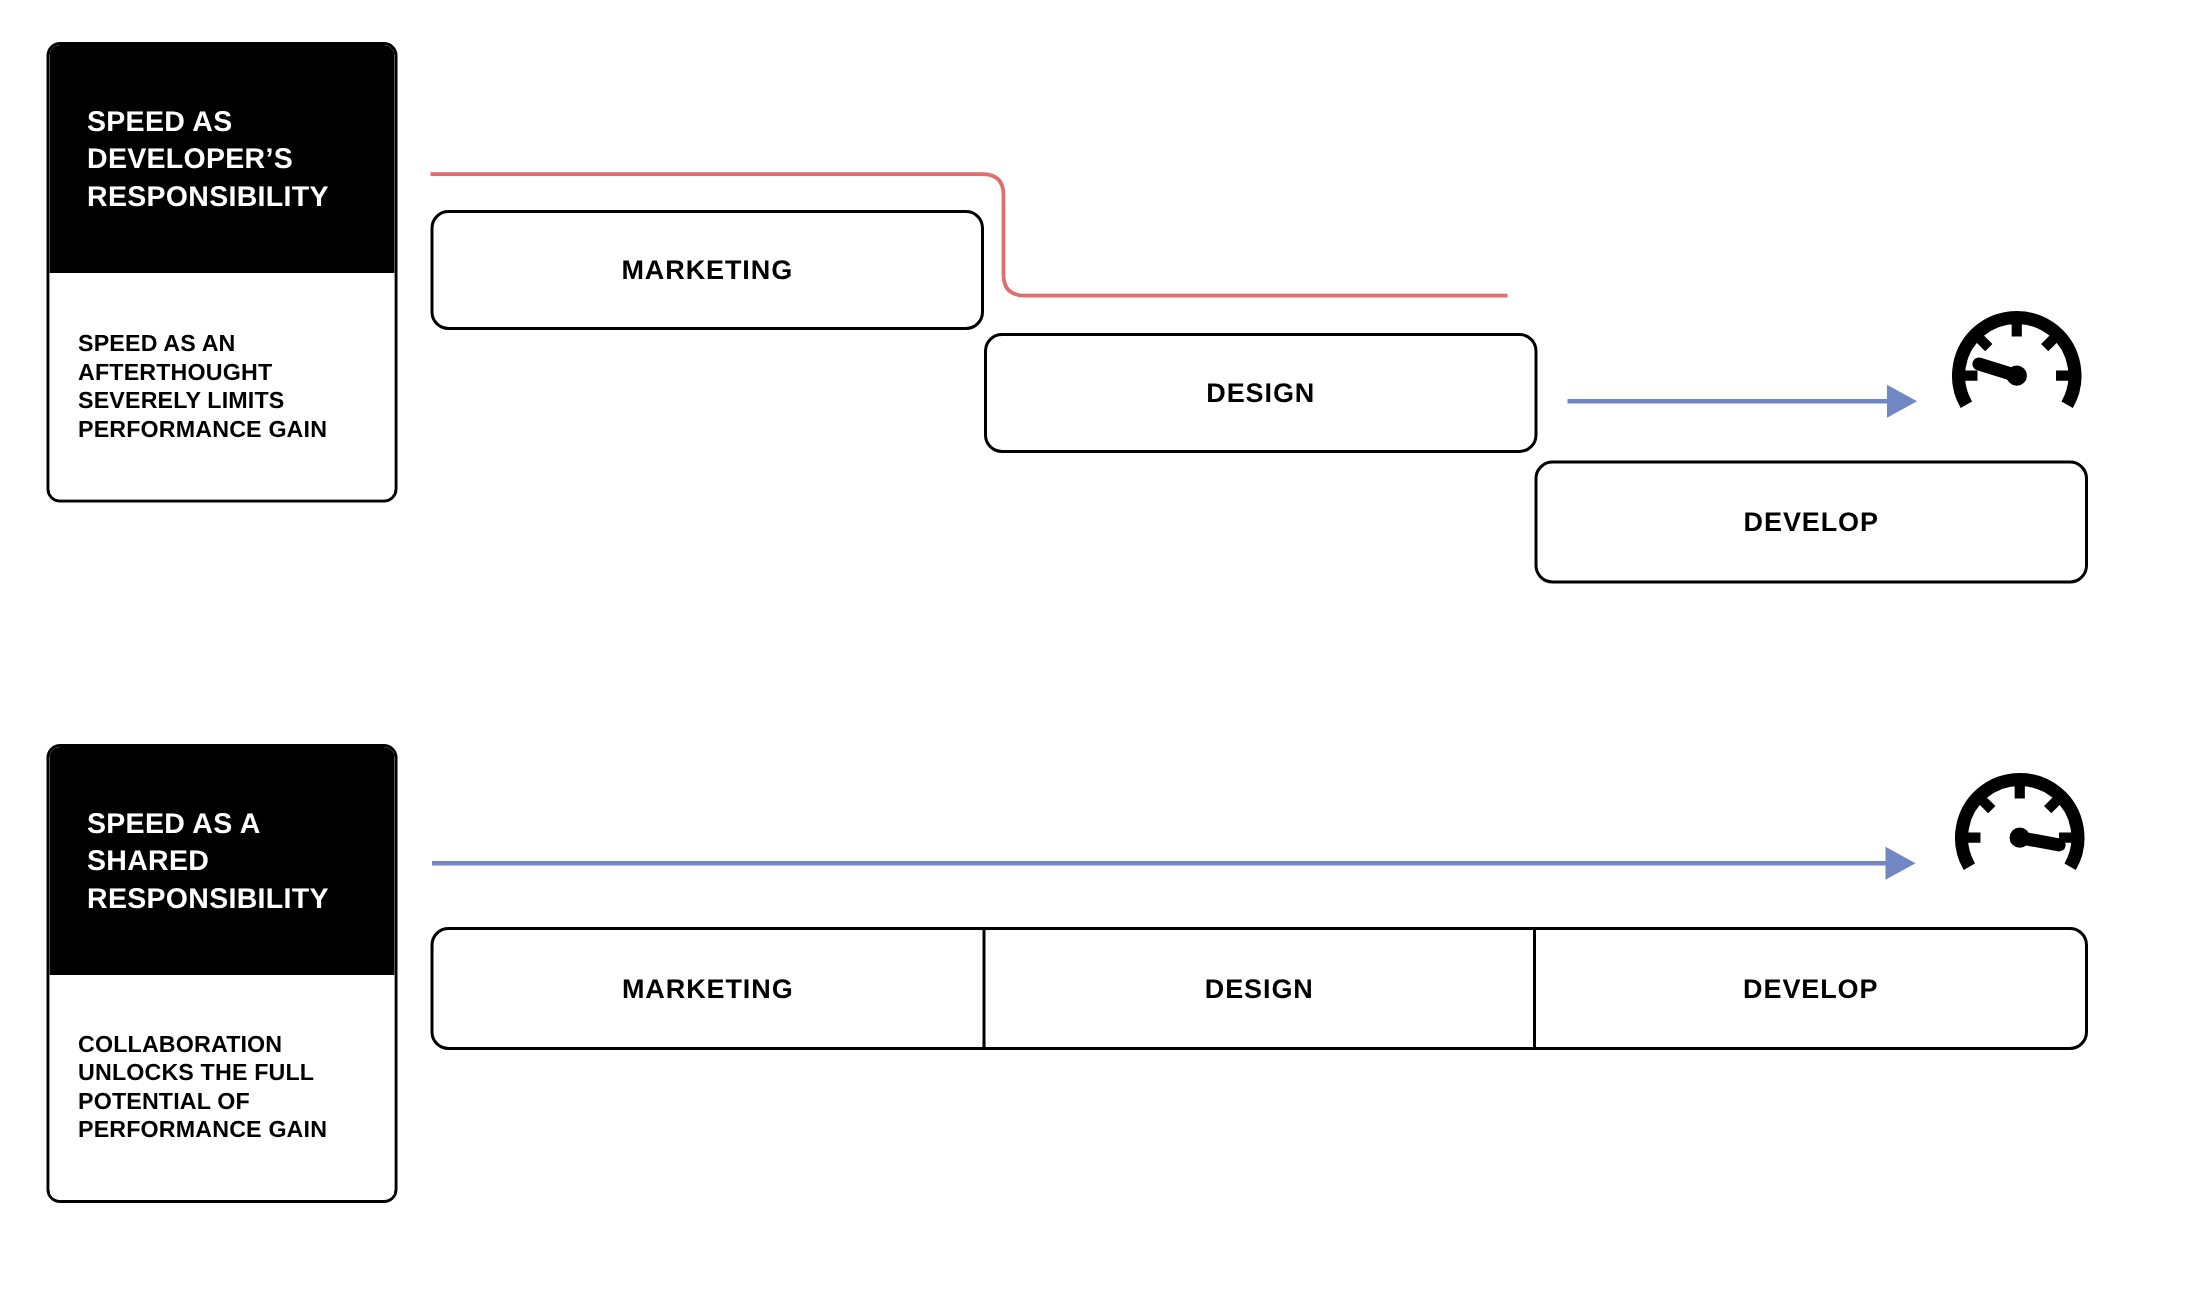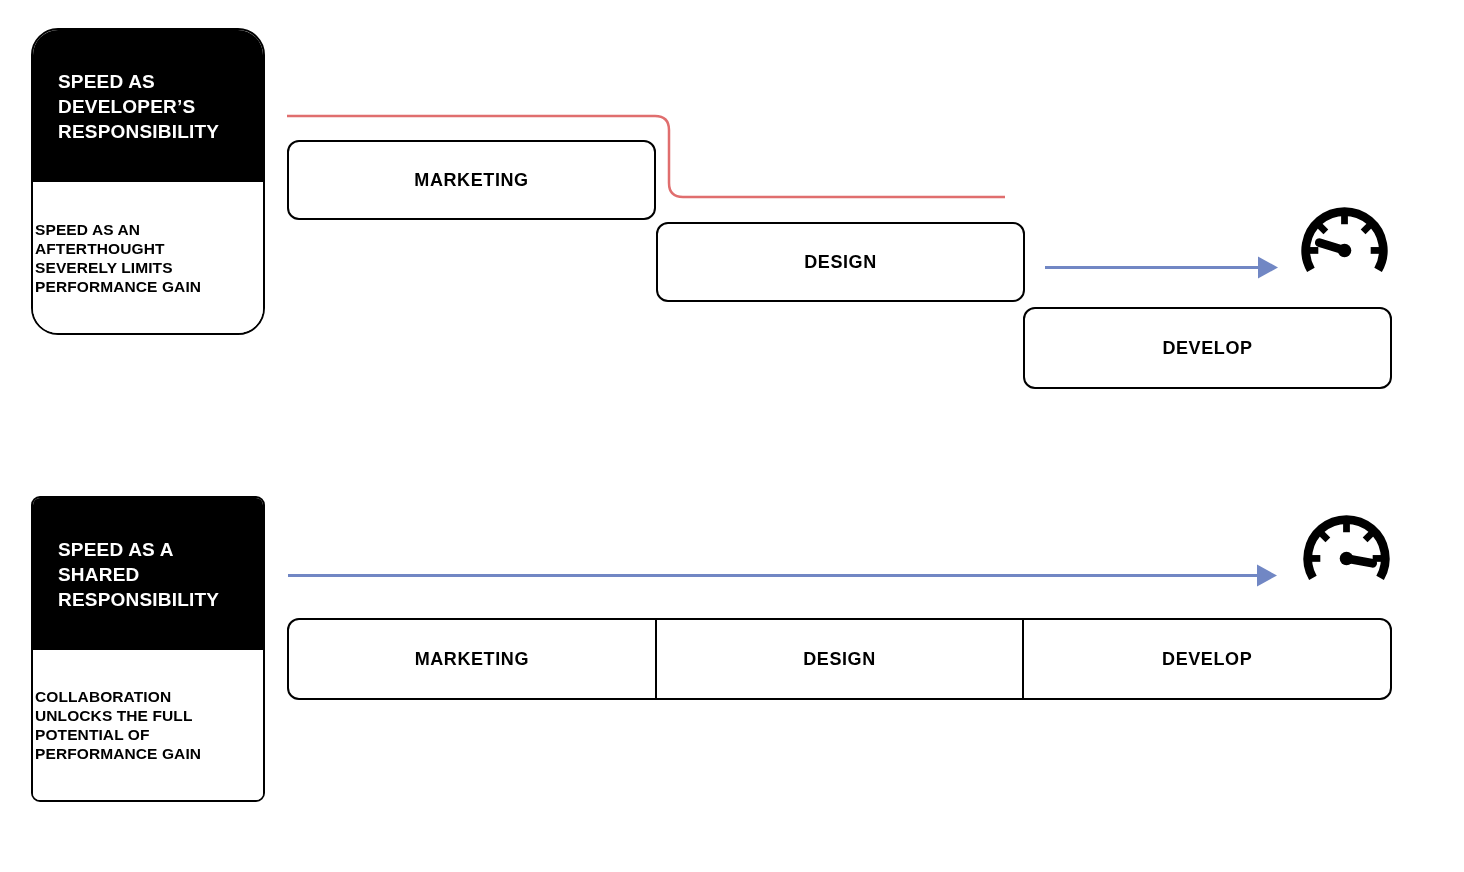--- a/index.html
+++ b/index.html
@@ -22,21 +22,21 @@
     display:flex; align-items:center;
   }
   .card-title {
     padding-left:25px; font-size:19px; font-weight:700;
     line-height:25px; letter-spacing:0.2px; white-space:pre-line;
   }
   .card-body {
     flex:1; background:#fff; display:flex; align-items:center;
   }
   .card-body-text {
-    padding-left:2px; font-size:15.5px; font-weight:700;
+    padding-left:19px; font-size:15.5px; font-weight:700;
     line-height:19px; letter-spacing:0.1px; white-space:pre-line;
   }
 
   
   .stage-box {
     position:absolute; width:369px; height:80px;
     background:#fff; border:2.5px solid #000; border-radius:12px;
     display:flex; align-items:center; justify-content:center;
     font-size:18px; font-weight:700; letter-spacing:0.6px;
   }
@@ -51,21 +51,21 @@
     flex:1; display:flex; align-items:center; justify-content:center;
     font-size:18px; font-weight:700; letter-spacing:0.6px;
   }
   .stage-cell + .stage-cell { border-left:2.5px solid #000; }
 
   svg { display:block; }
 </style>
 </head>
 <body>
 
-<div class="card" style="top:28px; height:307px;border-radius:27px;">
+<div class="card" style="top:28px; height:307px;">
   <div class="card-header">
     <div class="card-title">SPEED AS
 DEVELOPER’S
 RESPONSIBILITY</div>
   </div>
   <div class="card-body">
     <div class="card-body-text">SPEED AS AN
 AFTERTHOUGHT
 SEVERELY LIMITS
 PERFORMANCE GAIN</div>

